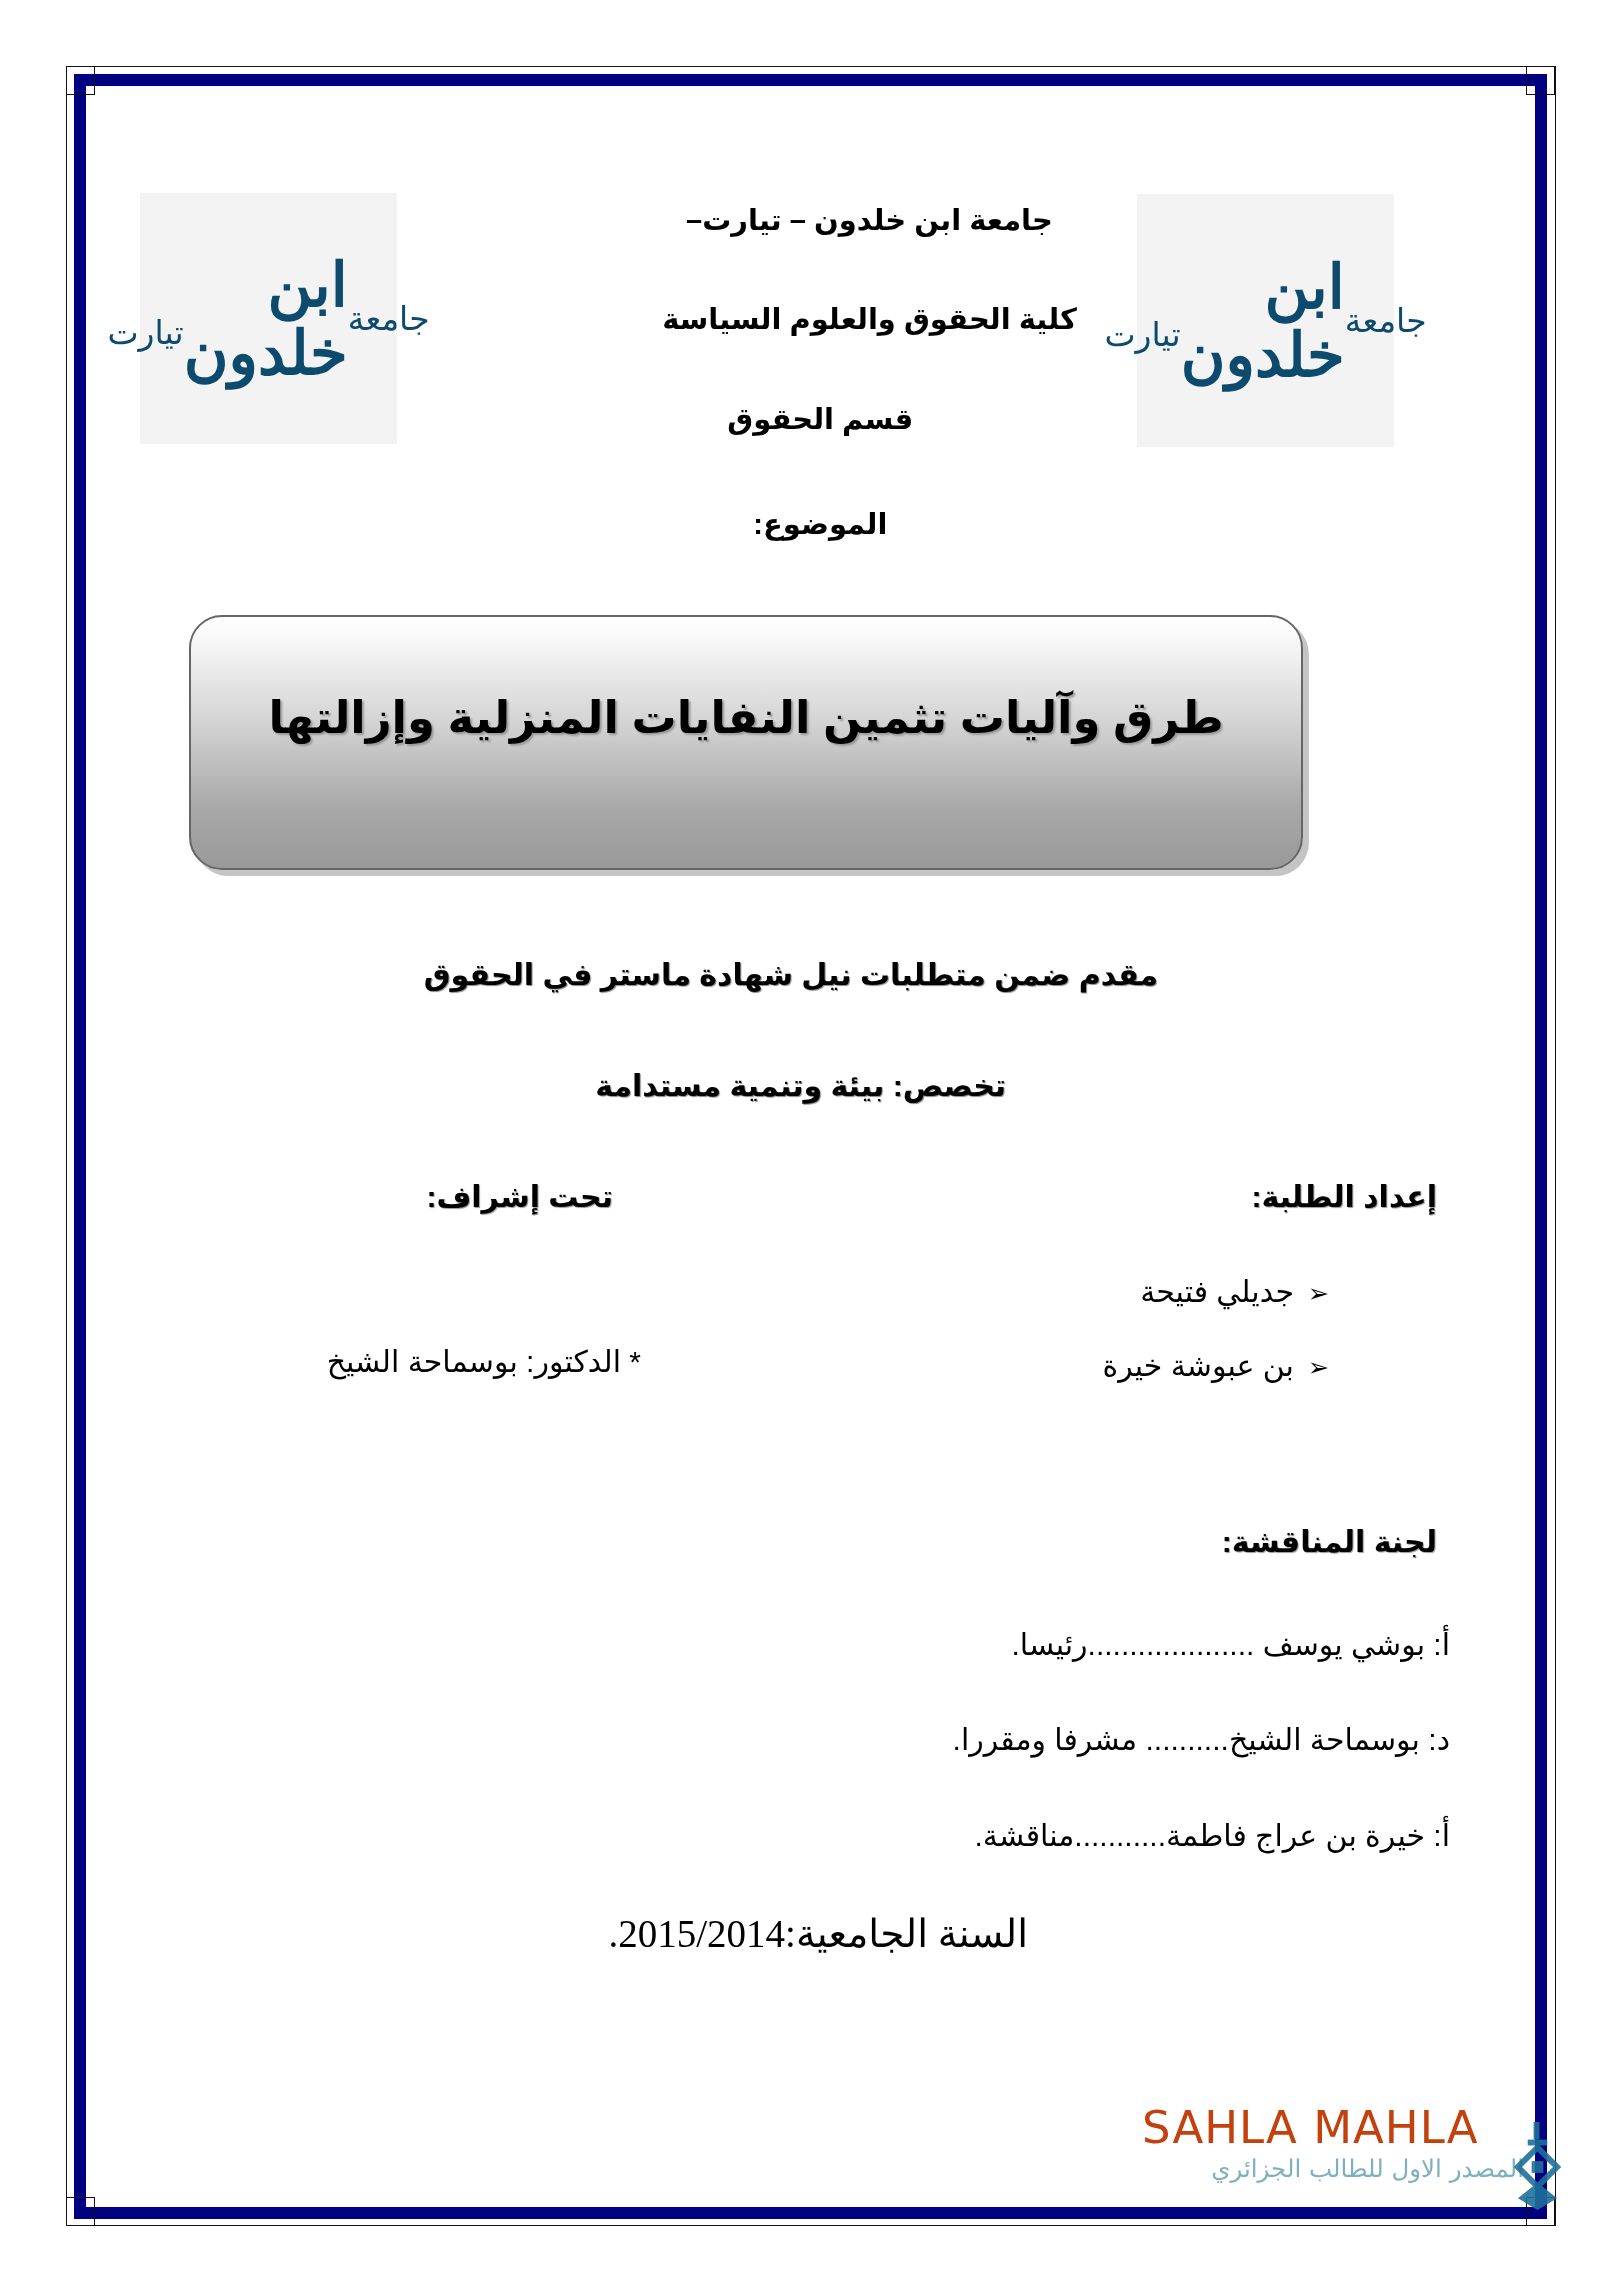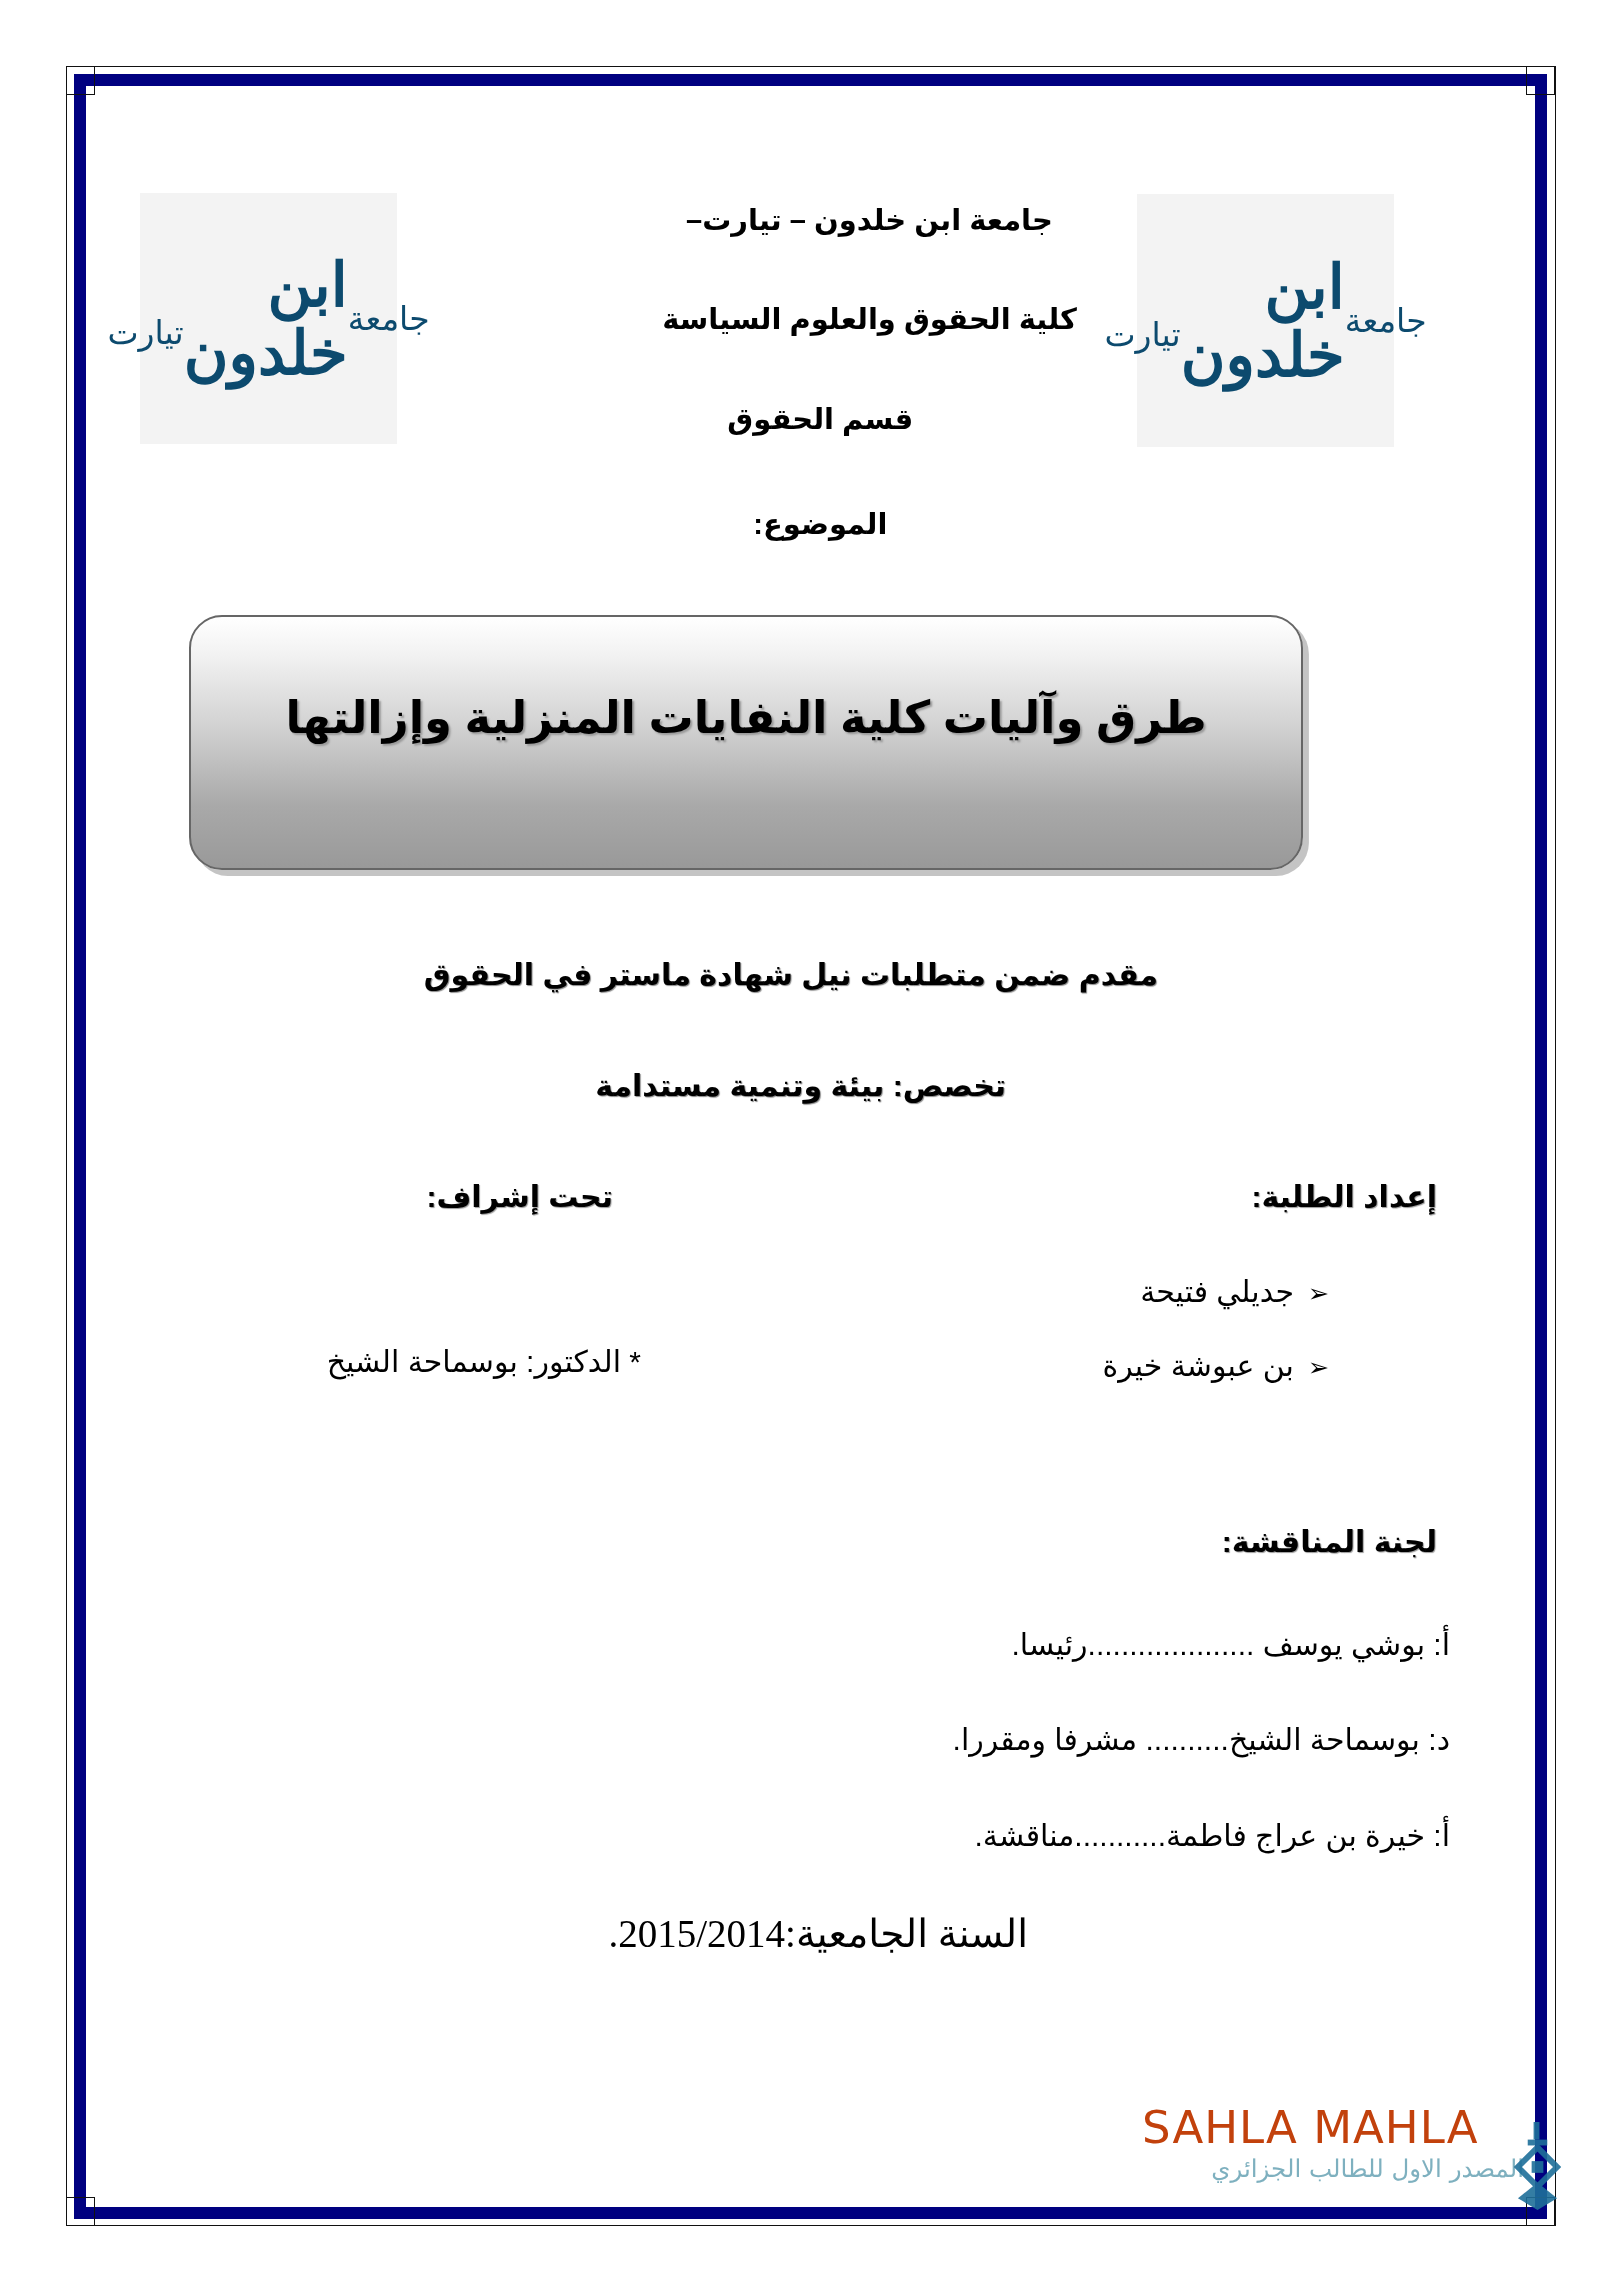--- a/index.html
+++ b/index.html
@@ -53,21 +53,21 @@
   <span class="l2">ابن خلدون</span>
   <span class="l3">تيارت</span>
 </div>
 
 <div class="center-text hdr" style="top:203px;left:59px;">جامعة ابن خلدون – تيارت–</div>
 <div class="center-text hdr" style="top:302px;left:59px;">كلية الحقوق والعلوم السياسة</div>
 <div class="center-text hdr" style="top:402px;left:9.8px;">قسم الحقوق</div>
 <div class="center-text hdr" style="top:507px;left:9.8px;">الموضوع:</div>
 
 <div class="title-box">
-  <div class="t1">طرق وآليات كلية النفايات المنزلية وإزالتها</div>
+  <div class="t1">طرق وآليات تثمين النفايات المنزلية وإزالتها</div>
 </div>
 
 <div class="center-text sub" style="top:957px;left:-19.6px;">مقدم ضمن متطلبات نيل شهادة ماستر في الحقوق</div>
 <div class="center-text sub" style="top:1068px;left:-9.8px;">تخصص: بيئة وتنمية مستدامة</div>
 
 <div class="abs rtl label-bold" style="right:184px;top:1179px;">إعداد الطلبة:</div>
 <div class="abs rtl reg" style="right:292px;top:1274px;">
   <span class="bullet">➢</span><span>جديلي فتيحة</span>
 </div>
 <div class="abs rtl reg" style="right:292px;top:1348px;margin-left:40px;">

